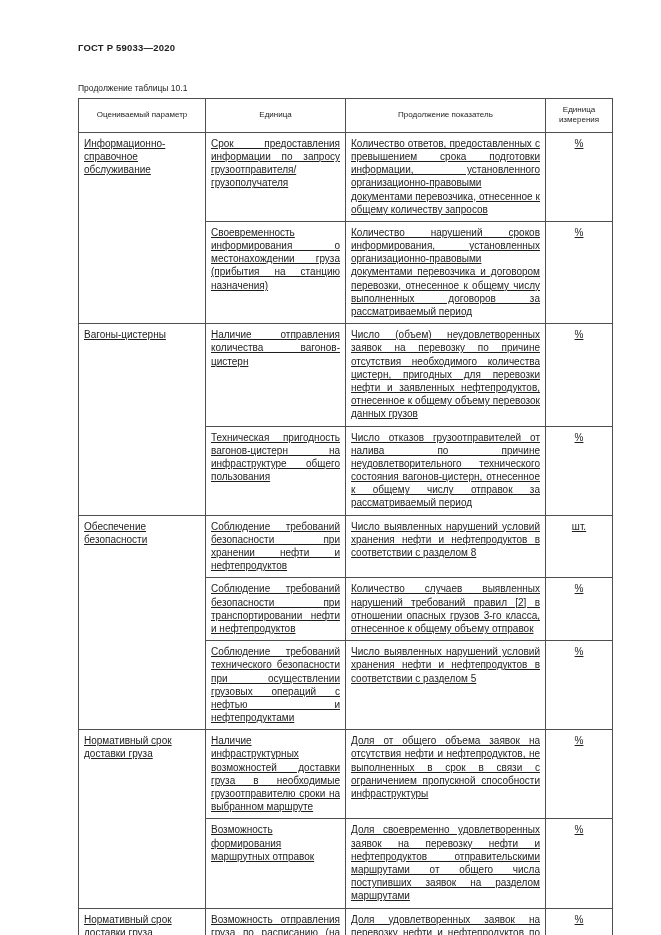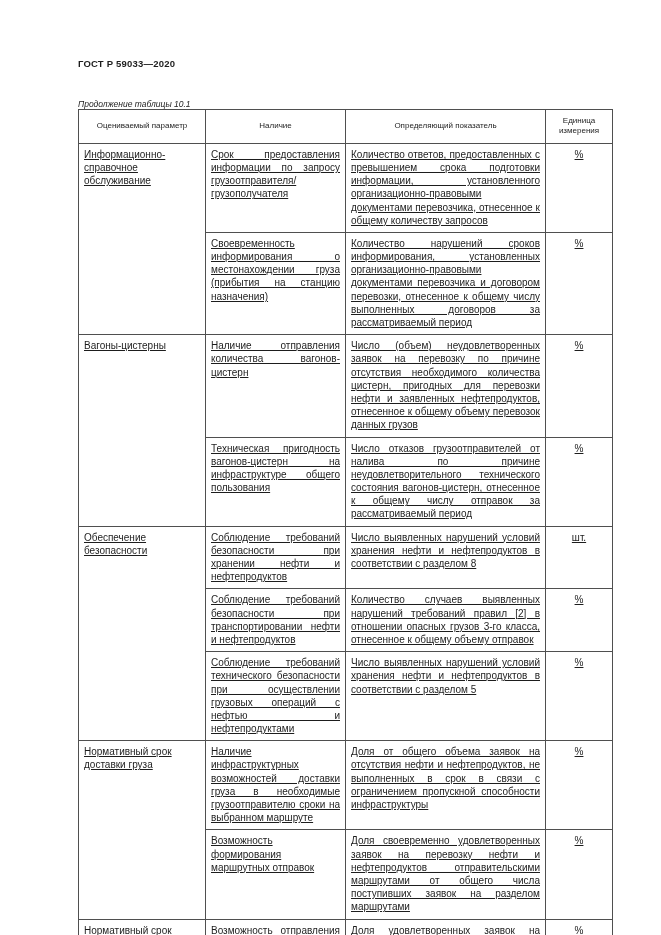--- a/index.html
+++ b/index.html
@@ -9,31 +9,31 @@
   }
   .page {
     position: relative;
     width: 661px;
     height: 935px;
     background: #ffffff;
     font-family: "Liberation Sans", sans-serif;
     color: #1d1d1d;
     overflow: hidden;
     box-sizing: border-box;
-    padding: 58px 49px 0 78px;
+    padding: 42px 49px 0 78px;
   }
   .doc-header {
     font-size: 9.5px;
     font-weight: bold;
     letter-spacing: 0.2px;
     margin-bottom: 30px;
   }
   .caption {
     font-size: 8.5px;
-    font-style: italic;
+    margin-bottom: 5px;
   }
   table.params {
     width: 534px;
     border-collapse: collapse;
     table-layout: fixed;
     border-radius: 20px;
   }
   table.params th,
   table.params td {
     border: 1px solid #4f4f4f;
@@ -89,22 +89,22 @@
   <table class="params">
     <colgroup>
       <col class="col-param">
       <col class="col-crit">
       <col class="col-ind">
       <col class="col-unit">
     </colgroup>
     <thead>
       <tr>
         <th>Оцениваемый параметр</th>
-        <th>Наличие</th>
-        <th>Определяющий показатель</th>
+        <th>Единица</th>
+        <th>Продолжение показатель</th>
         <th>Единица измерения</th>
       </tr>
     </thead>
     <tbody>
       <tr>
         <td class="param" rowspan="2">Информационно-справочное обслуживание</td>
         <td class="crit">Срок предоставления информации по запросу грузоотправителя/грузополучателя</td>
         <td class="ind">Количество ответов, предоставленных с превышением срока подготовки информации, установленного организационно-правовыми документами перевозчика, отнесенное к общему количеству запросов</td>
         <td class="unit">%</td>
       </tr>

